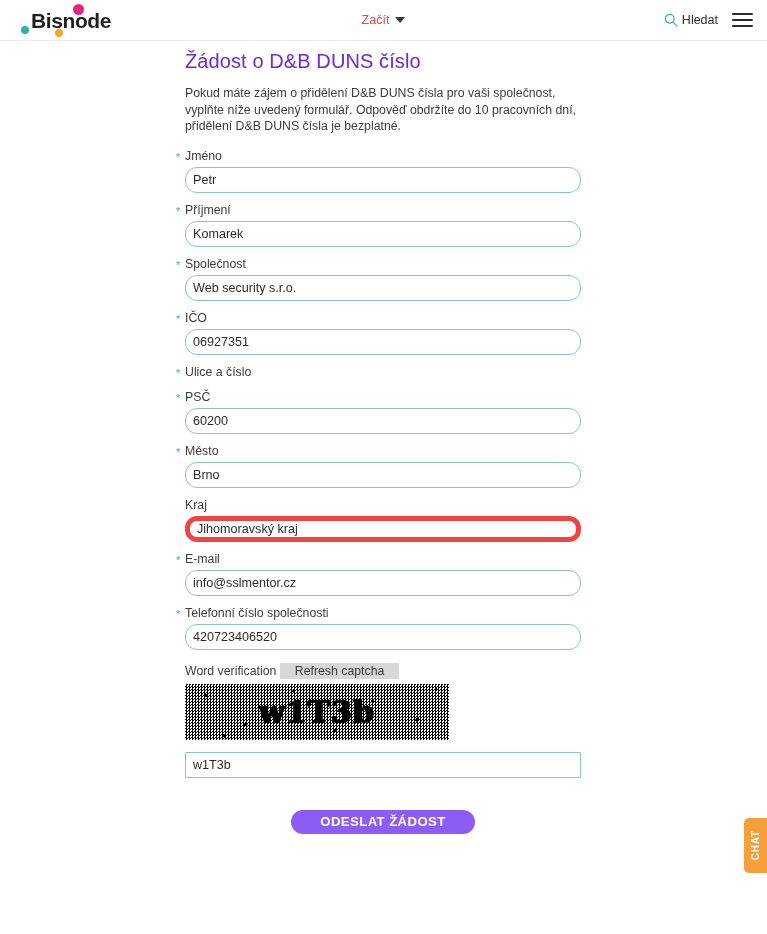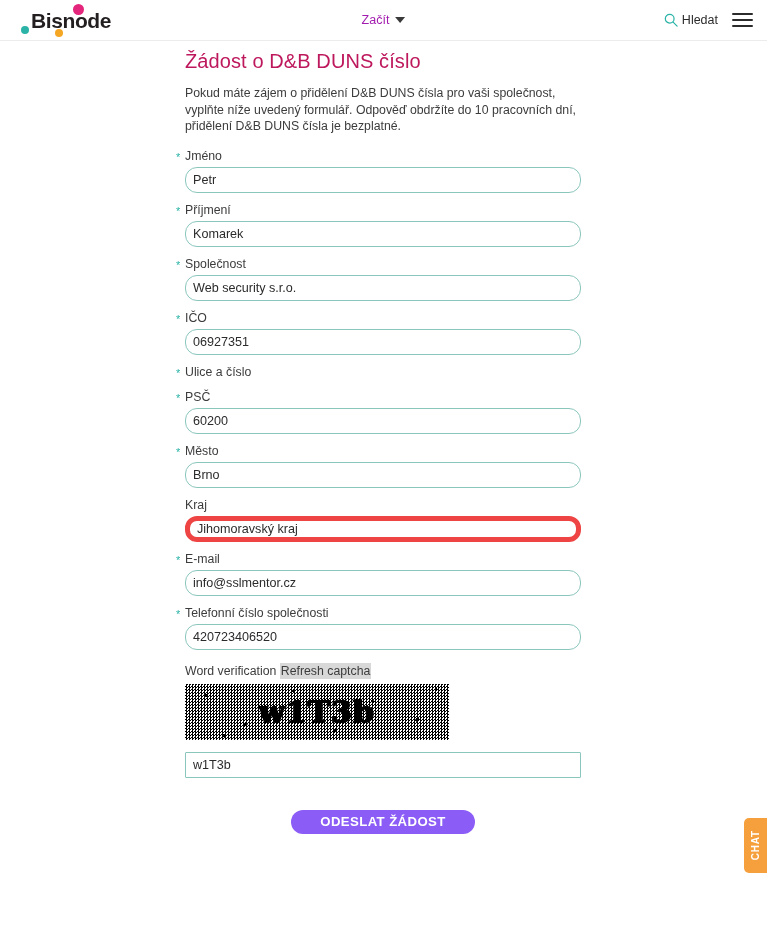--- a/index.html
+++ b/index.html
@@ -54,21 +54,21 @@
   .dot-orange{ width: 8px;  height: 8px;  background: #f5a623; left: 36px; top: 25px; }
 
   .nav-center {
     position: absolute;
     left: 50%;
     transform: translateX(-50%);
     display: flex;
     align-items: center;
     gap: 6px;
     font-size: 12.5px;
-    color: #a21caf;
+    color: #ef4444;
     cursor: pointer;
   }
   .caret {
     width: 0; height: 0;
     border-left: 5px solid transparent;
     border-right: 5px solid transparent;
     border-top: 6px solid #3a3a3a;
     display: inline-block;
   }
 
@@ -107,21 +107,21 @@
   
   .content {
     position: absolute;
     left: 185px;
     top: 41px;
     width: 396px;
   }
   .page-title {
     font-size: 20px;
     font-weight: 400;
-    color: #be185d;
+    color: #6d28d9;
     margin: 9px 0 6px 0;
     letter-spacing: 0.1px;
   }
   .page-intro {
     font-size: 12.3px;
     line-height: 16.6px;
     color: #3c3c3c;
     margin: 12px 0 14px 0;
     width: 392px;
   }
@@ -161,21 +161,21 @@
   .captcha-row {
     font-size: 12.3px;
     color: #3c3c3c;
     margin-top: 14px;
     margin-bottom: 6px;
   }
   .refresh-captcha {
     background: #d8d8d8;
     color: #3c3c3c;
     cursor: pointer;
-    padding: 1px 1px;
+    padding: 1px 15px;
   }
   .captcha-image {
     width: 264px;
     height: 56px;
     margin-bottom: 12px;
     position: relative;
     overflow: hidden;
     background-color: #ffffff;
     background-image:
       radial-gradient(circle at 8% 20%, #000 1.4px, transparent 1.6px),

